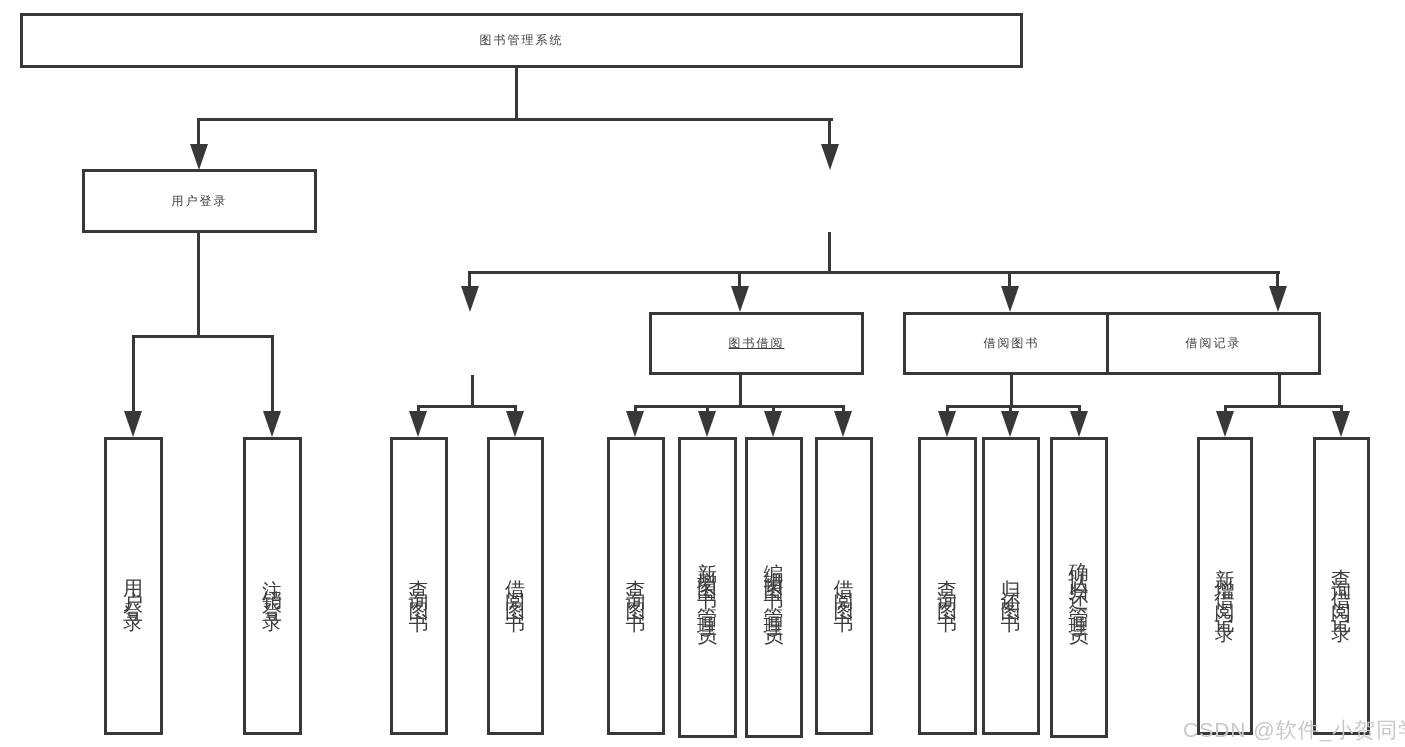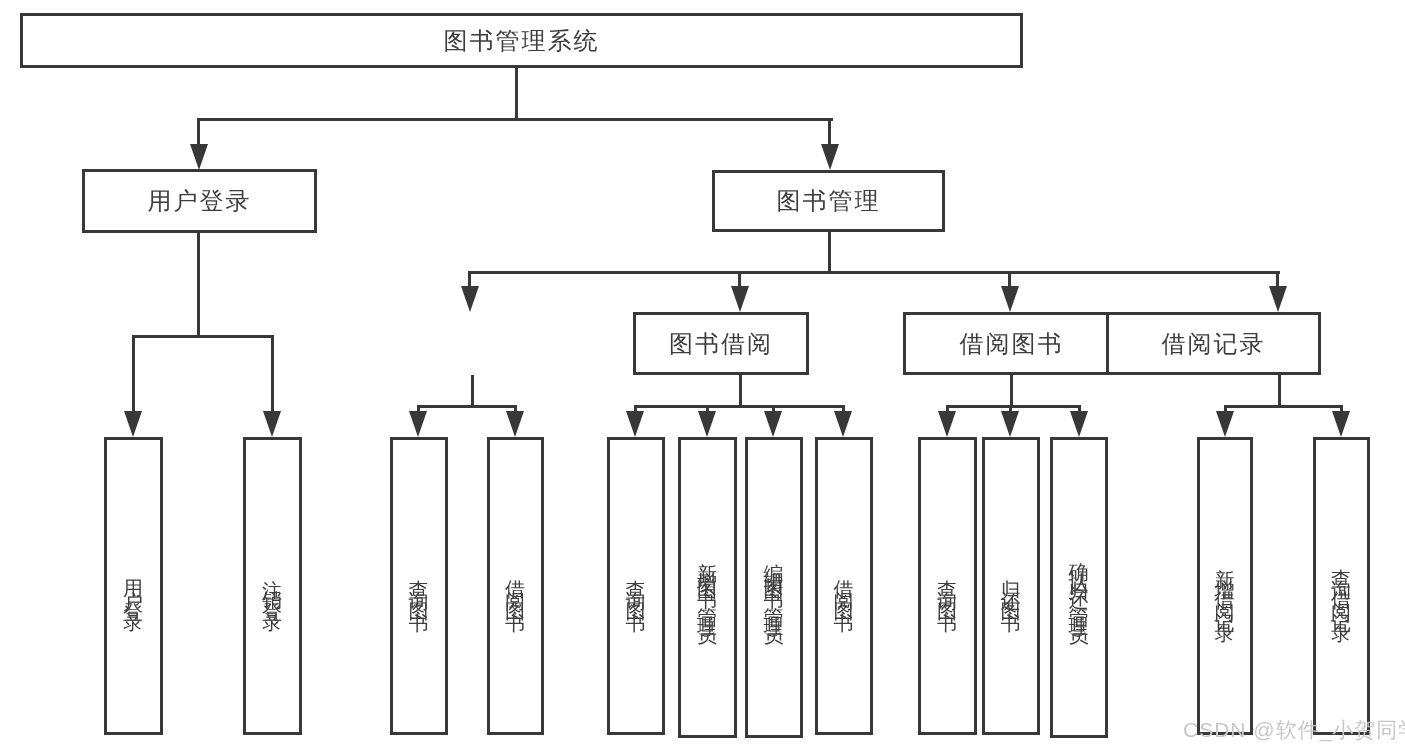--- a/index.html
+++ b/index.html
@@ -8,21 +8,21 @@
     --bg:#ffffff;
     --wm:#c8c8c8;
   }
   html,body{margin:0;padding:0;}
   body{font-family:"Liberation Sans","DejaVu Sans",sans-serif;background:#fff;}
   .canvas{position:relative;width:1405px;height:747px;background:var(--bg);overflow:hidden;}
   .box{
     position:absolute;box-sizing:border-box;background:#fff;
     border:3px solid var(--line);color:var(--text);
     display:flex;align-items:center;justify-content:center;
-    font-size:24px;letter-spacing:2px;
+    font-size:12px;letter-spacing:2px;
   }
   .vbox{
     writing-mode:vertical-rl;text-orientation:mixed;
     letter-spacing:11px;line-height:1;font-size:20px;
     display:flex;align-items:center;justify-content:center;
   }
   .vbox.long{letter-spacing:9px;}
   .hl{position:absolute;height:3px;background:var(--line);}
   .vl{position:absolute;width:3px;background:var(--line);}
   .ar{position:absolute;width:0;height:0;
@@ -35,23 +35,22 @@
 </style>
 </head>
 <body>
 
 <div class="canvas">
 
   <div class="box" style="left:20px;top:13px;width:1003px;height:55px;">图书管理系统</div>
 
   <div class="box" style="left:82px;top:169px;width:235px;height:64px;">用户登录</div>
 
-  <div class="box" style="left:712px;top:170px;width:233px;height:62px;">图书管理</div>
 
-  <div class="box" style="left:633px;top:312px;width:176px;height:63px;">图书借阅</div>
+  <div class="box" style="left:649px;top:312px;width:215px;height:63px;text-decoration:underline;">图书借阅</div>
   <div class="box" style="left:903px;top:312px;width:217px;height:63px;">借阅图书</div>
   <div class="box" style="left:1106px;top:312px;width:215px;height:63px;">借阅记录</div>
 
   <div class="box vbox" style="left:104px;top:437px;width:59px;height:298px;">用户登录</div>
   <div class="box vbox" style="left:243px;top:437px;width:59px;height:298px;">注销登录</div>
 
   <div class="box vbox" style="left:390px;top:437px;width:58px;height:298px;">查询图书</div>
   <div class="box vbox" style="left:487px;top:437px;width:57px;height:298px;">借阅图书</div>
 
   <div class="box vbox" style="left:607px;top:437px;width:58px;height:298px;">查询图书</div>

